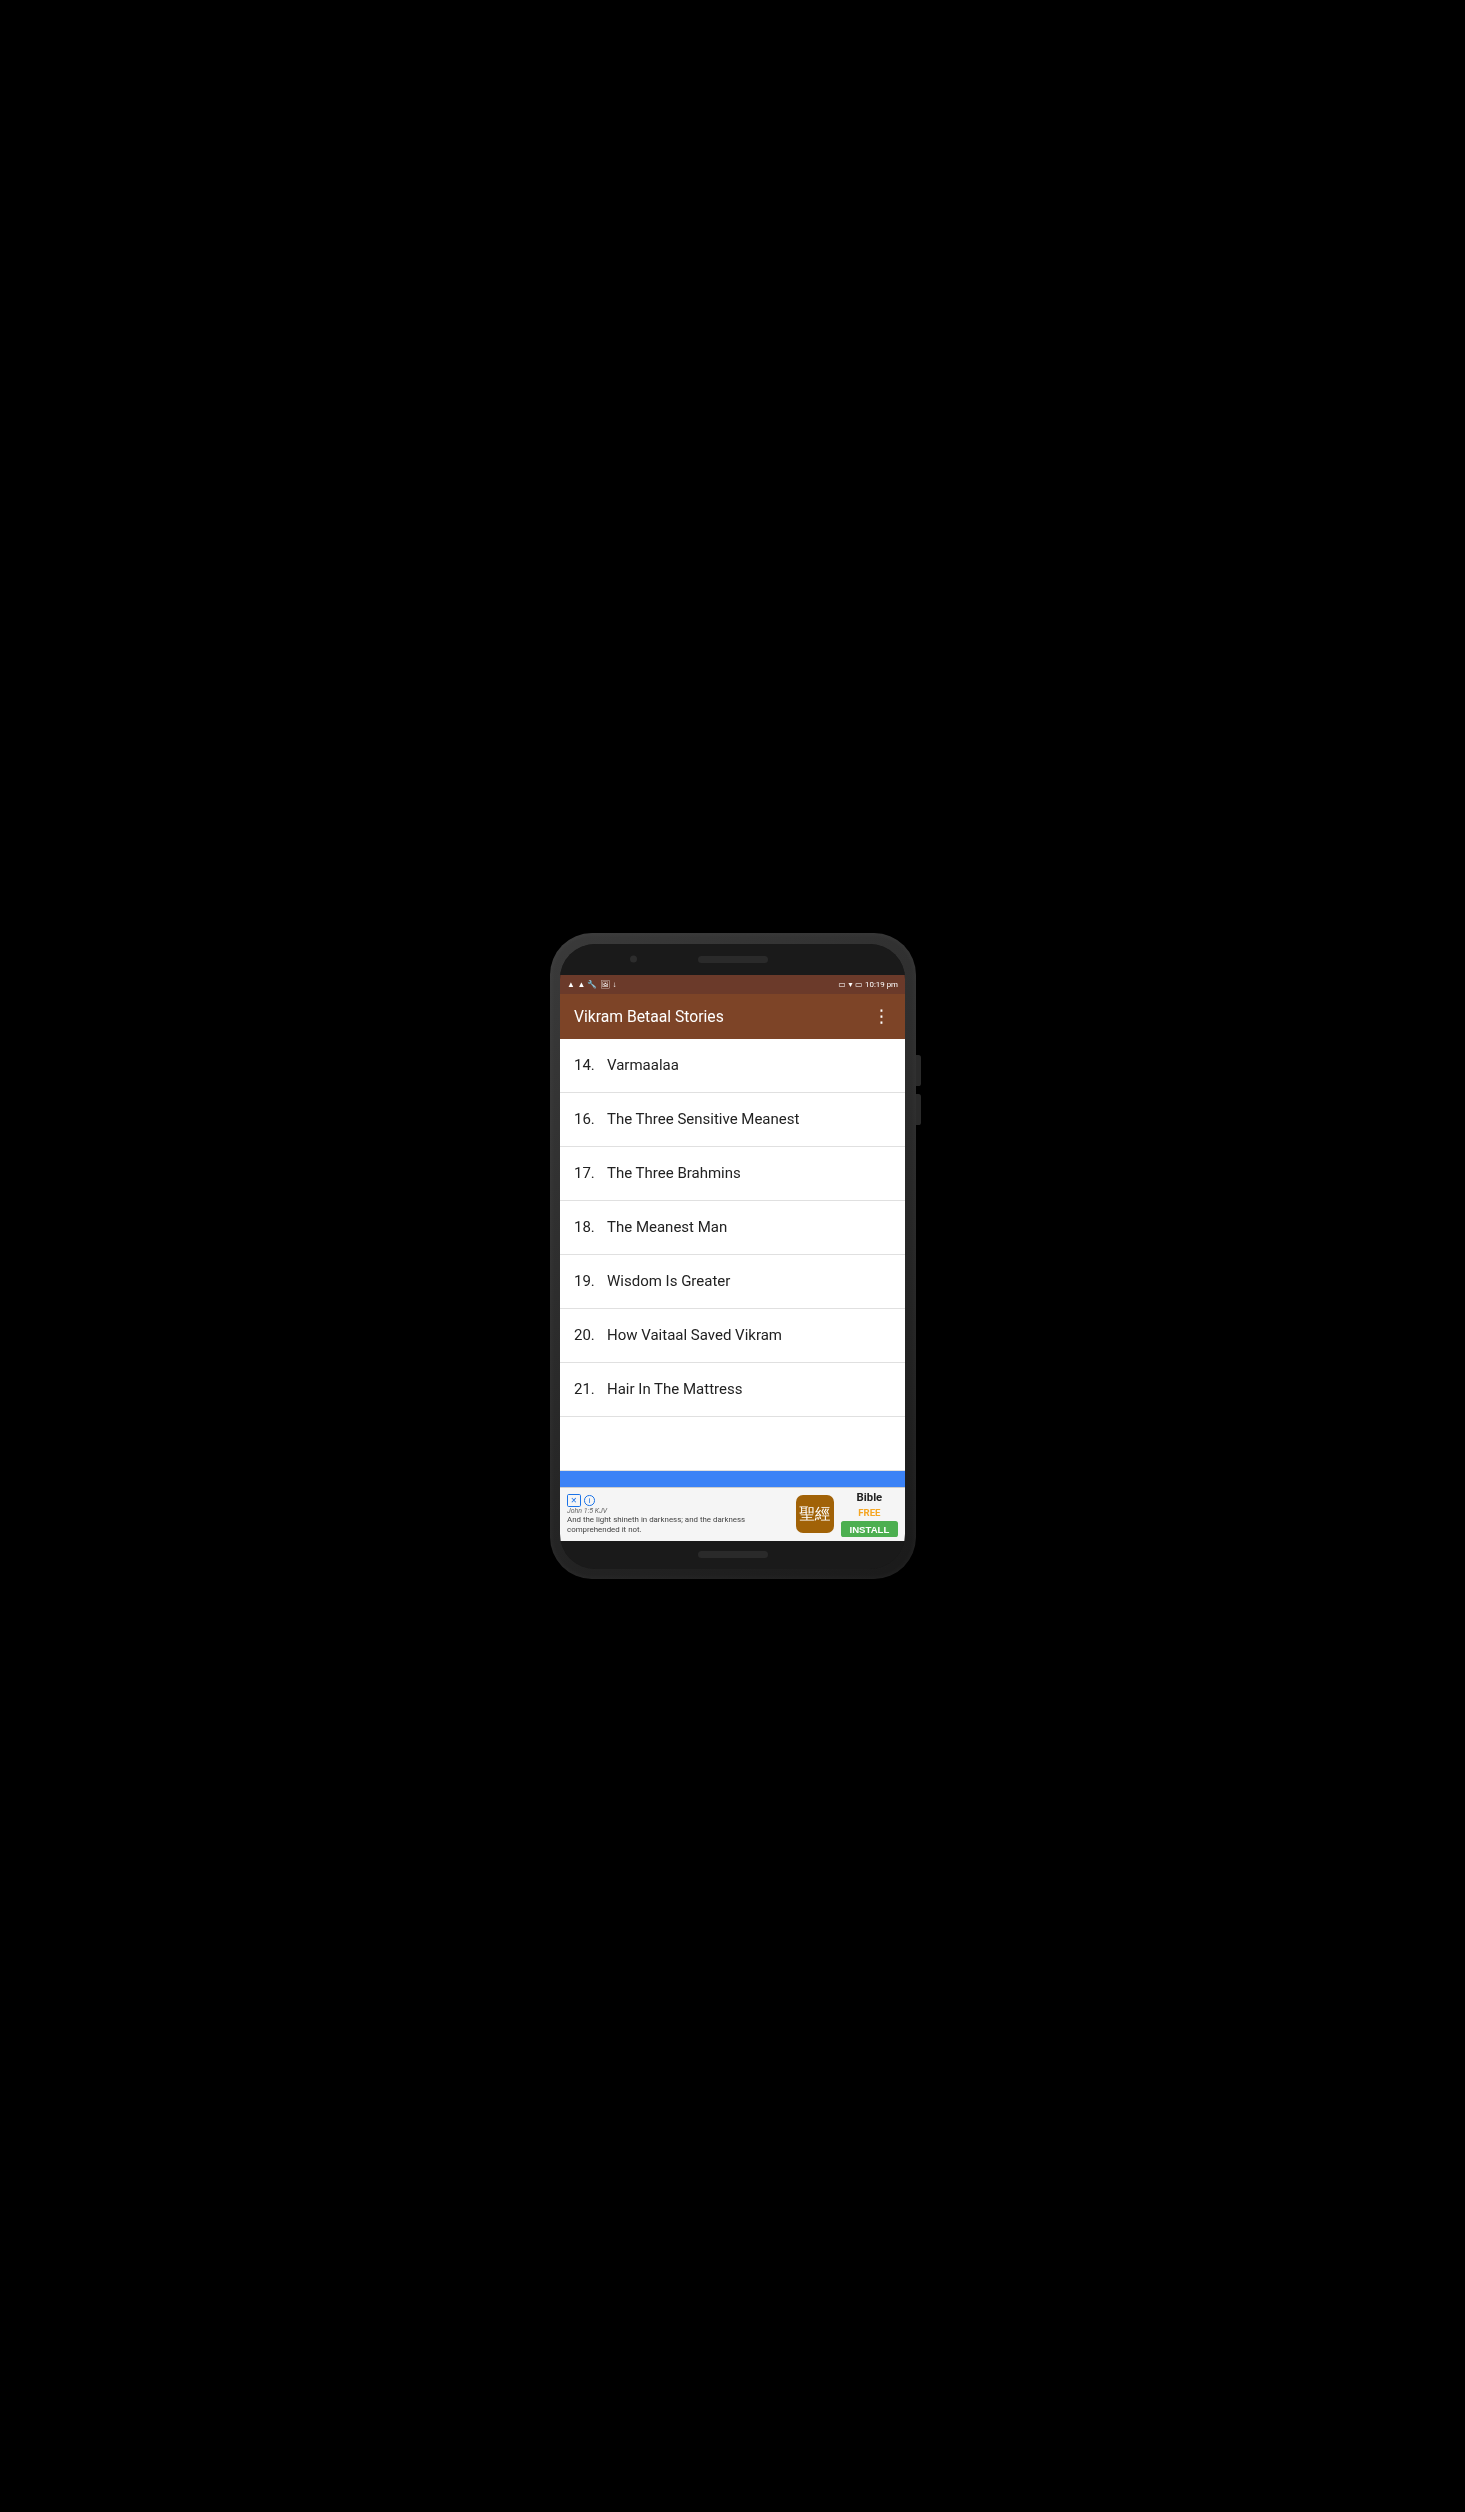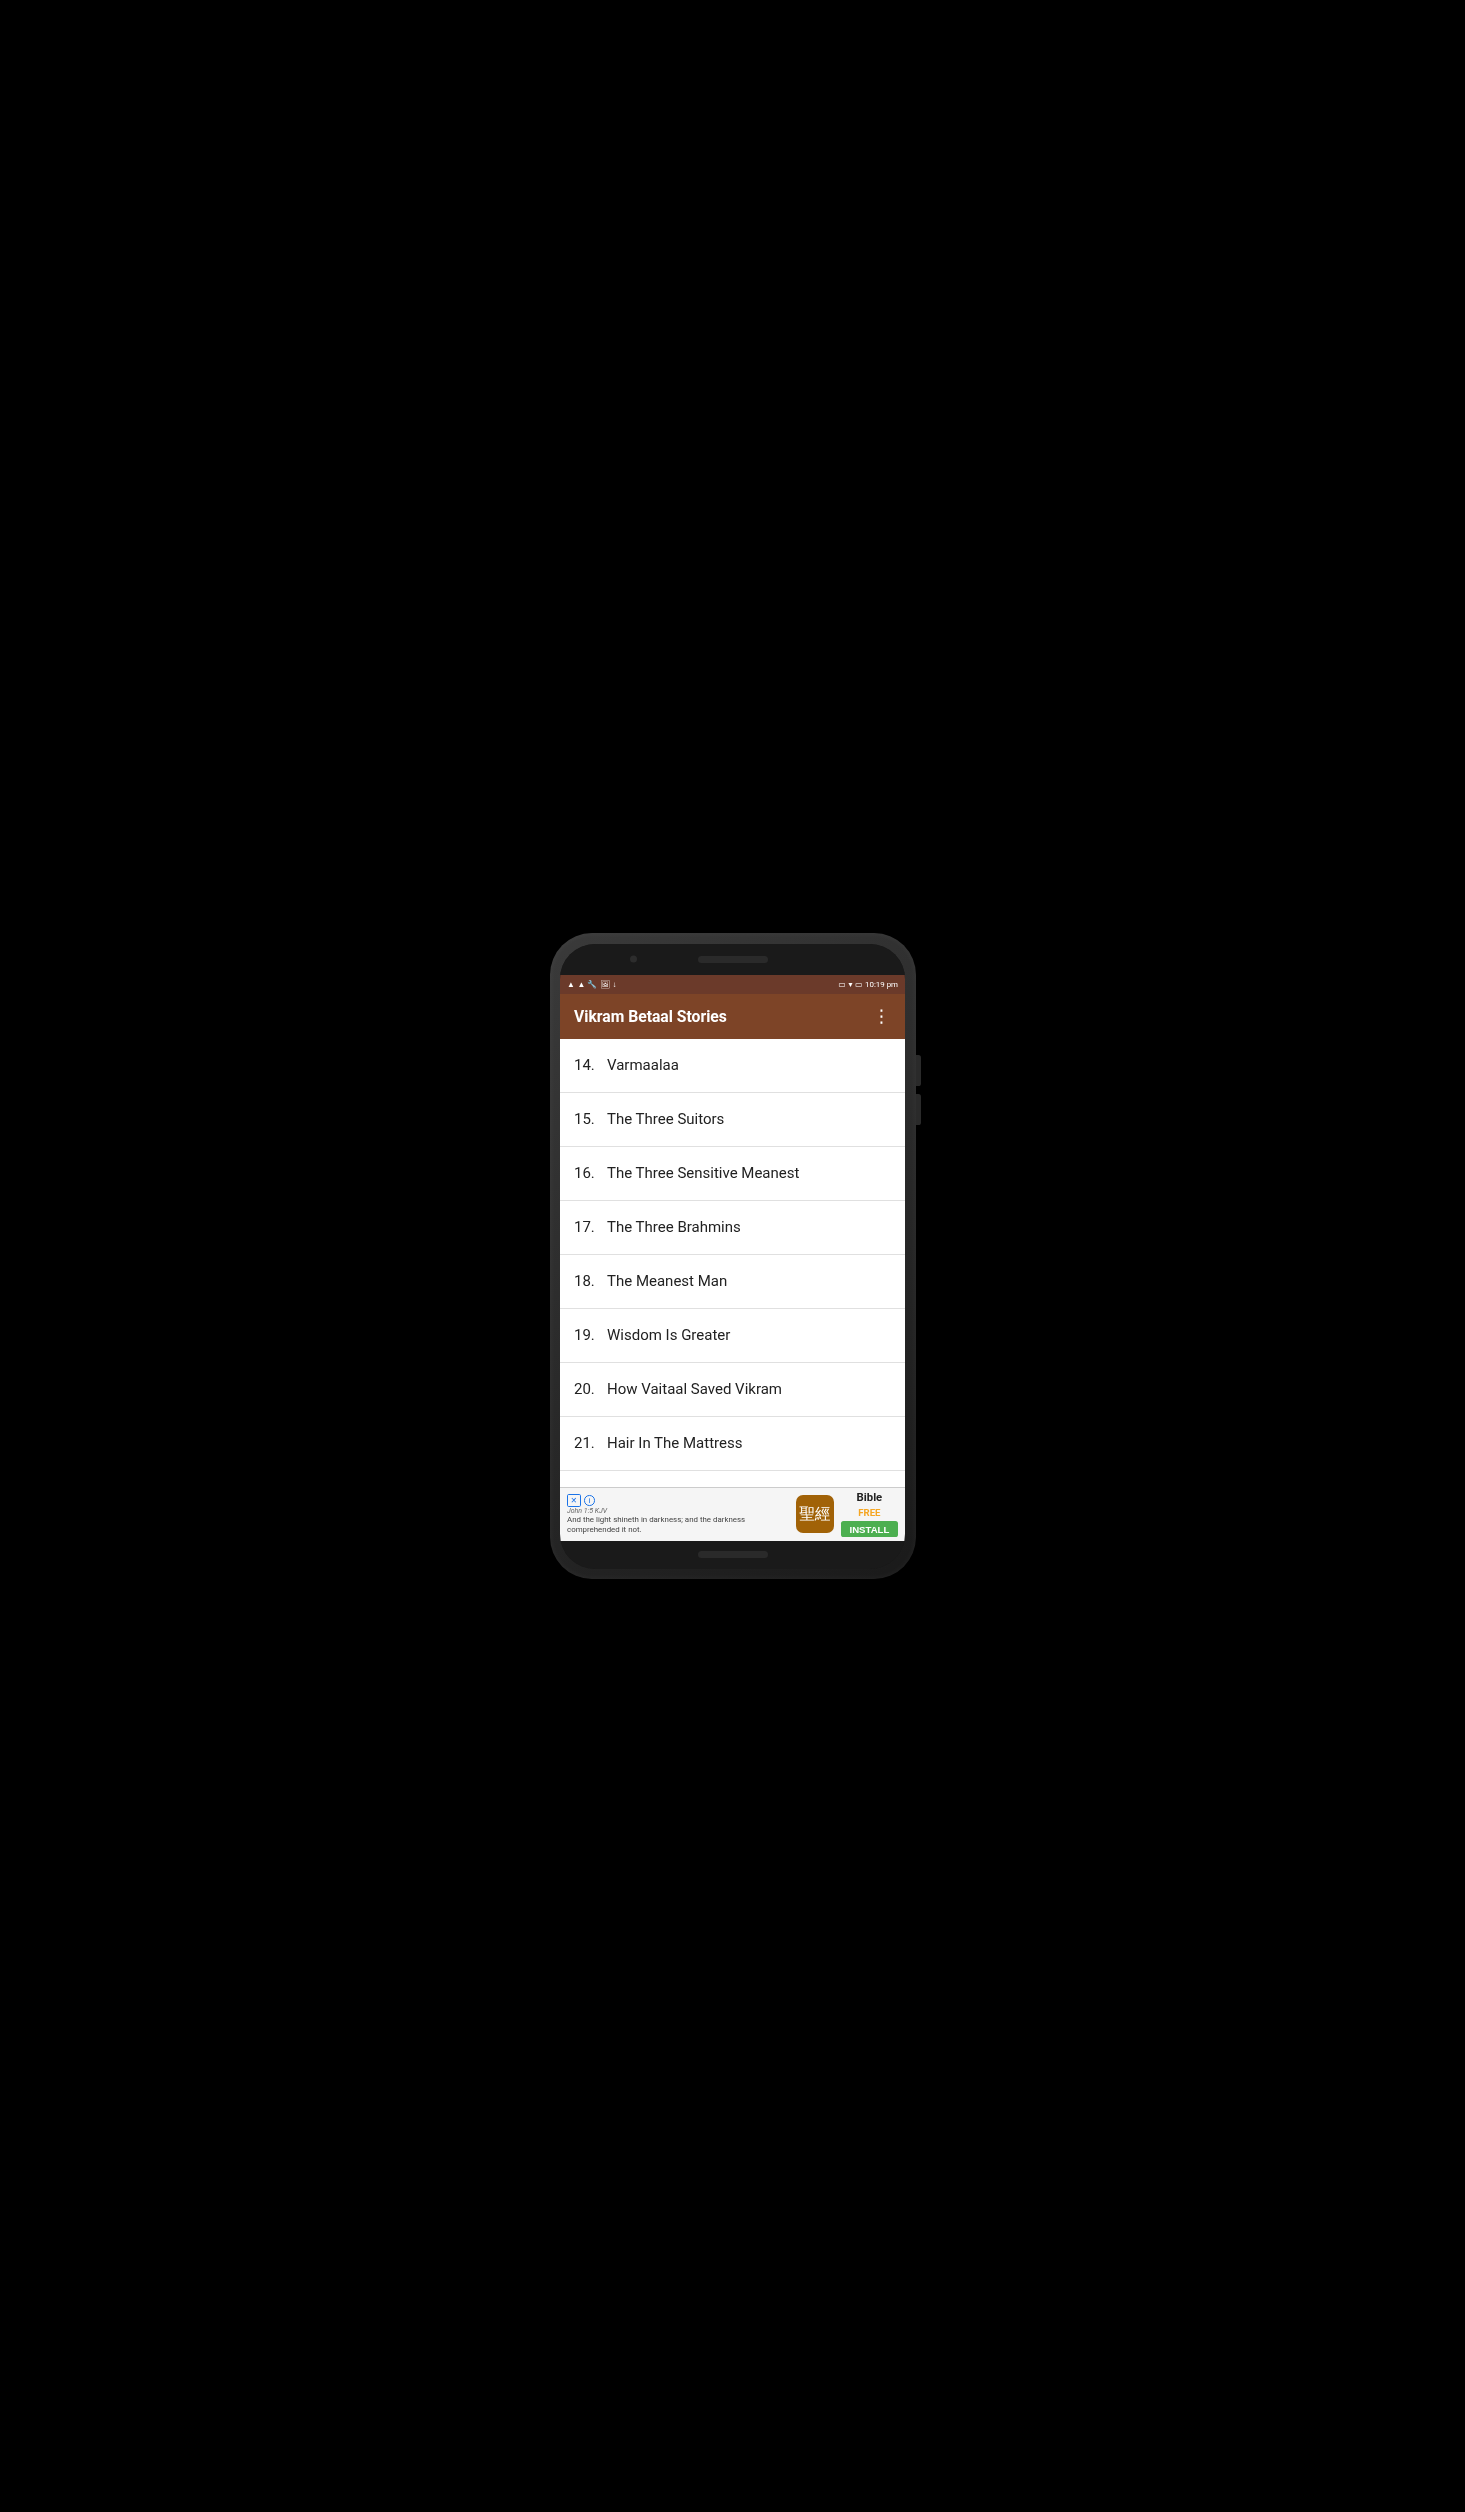--- a/index.html
+++ b/index.html
@@ -90,21 +90,21 @@
       height: 45px;
       display: flex;
       align-items: center;
       justify-content: space-between;
       padding: 0 14px;
       flex-shrink: 0;
     }
     .app-title {
       color: #fff;
       font-size: 15.7px;
-      font-weight: bold;
+      font-weight: normal;
     }
     .menu-dots {
       color: #fff;
       font-size: 17.4px;
       letter-spacing: 0.9px;
     }
 
     
     .story-list {
       background: #3b82f6;
@@ -293,24 +293,20 @@
       <span class="menu-dots">⋮</span>
     </div>
 
     <div class="story-list">
 
     <div class="story-item">
           <span class="story-number">14.</span>
           <span class="story-title">Varmaalaa</span>
         </div>
         <div class="story-item">
-          <span class="story-number">15.</span>
-          <span class="story-title">The Three Suitors</span>
-        </div>
-        <div class="story-item">
           <span class="story-number">16.</span>
           <span class="story-title">The Three Sensitive Meanest</span>
         </div>
         <div class="story-item">
           <span class="story-number">17.</span>
           <span class="story-title">The Three Brahmins</span>
         </div>
         <div class="story-item">
           <span class="story-number">18.</span>
           <span class="story-title">The Meanest Man</span>

